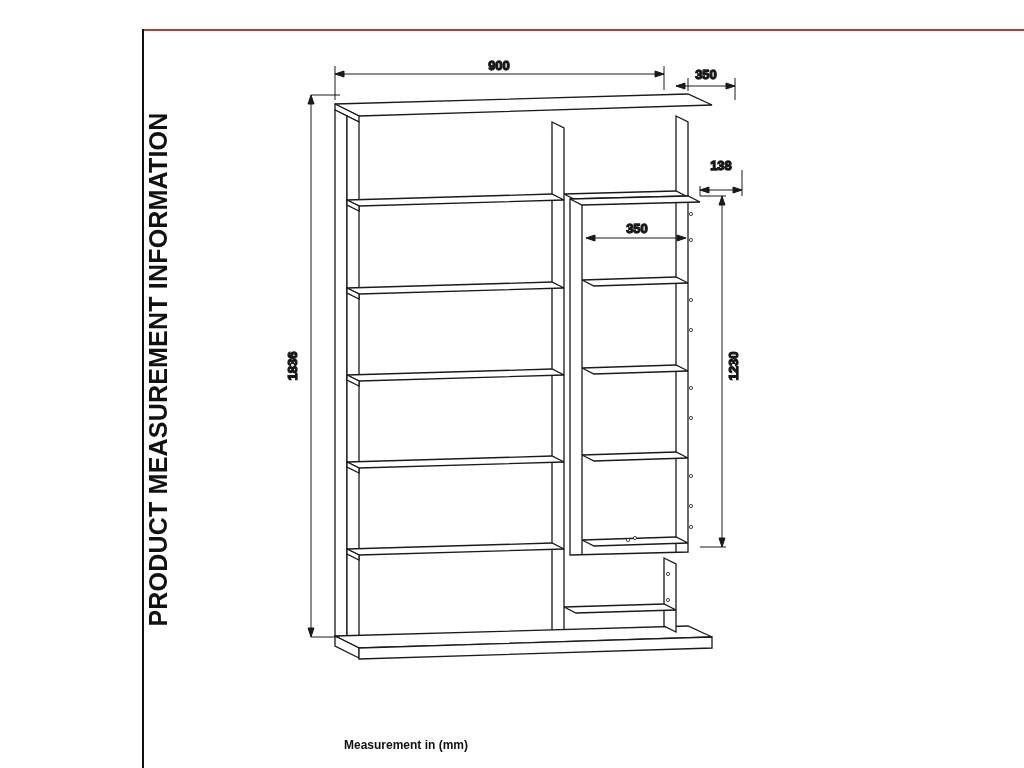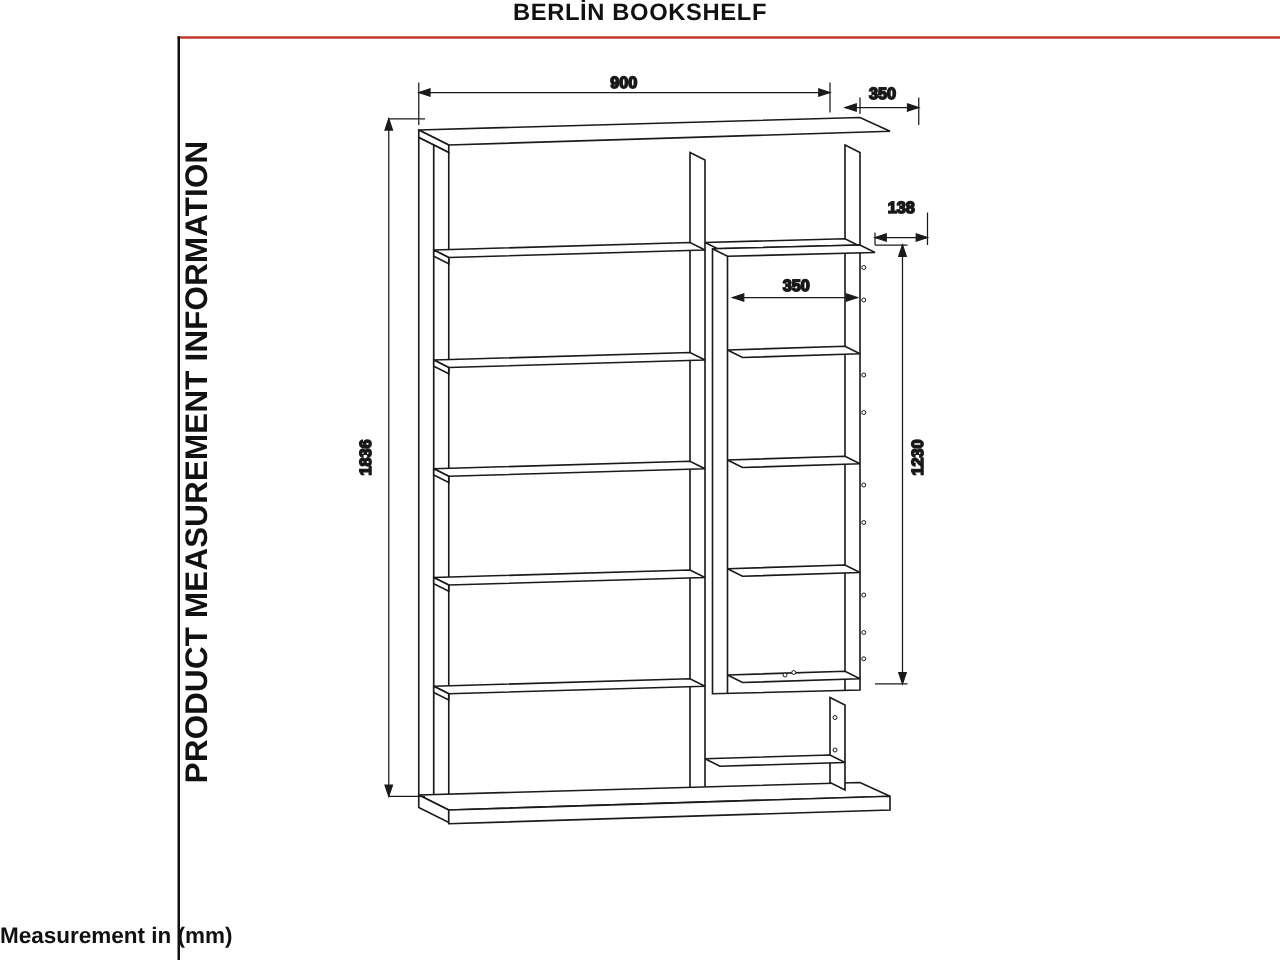--- a/index.html
+++ b/index.html
@@ -52,21 +52,22 @@
     font-weight: bold;
     color: #111111;
     letter-spacing: 0.2px;
     white-space: nowrap;
   }
   .footer {
     position: absolute;
     left: 0;
     top: 738px;
     width: 812px;
-    font-size: 18px;
+    text-align: center;
+    font-size: 12px;
     font-weight: bold;
     color: #111111;
   }
   .left-rule {
     position: absolute;
     left: 142px;
     top: 29px;
     width: 2px;
     height: 739px;
     background: #111111;
@@ -83,21 +84,20 @@
     font-size: 13px;
     font-weight: bold;
     fill: #111111;
   }
 </style>
 </head>
 <body>
 
 <div id="stage">
 
-  <div class="title">BERLİN BOOKSHELF</div>
   <div class="title-rule"></div>
   <div class="left-rule"></div>
   <div class="vlabel">PRODUCT MEASUREMENT INFORMATION</div>
   <div class="footer">Measurement in (mm)</div>
 
   <svg class="drawing" viewBox="0 0 1024 768">
     <g stroke="#1a1a1a" fill="#ffffff" stroke-width="1.3" stroke-linejoin="miter">
 
       <g>
         <polygon points="335,104 688,94 712,105 359,116"></polygon>

